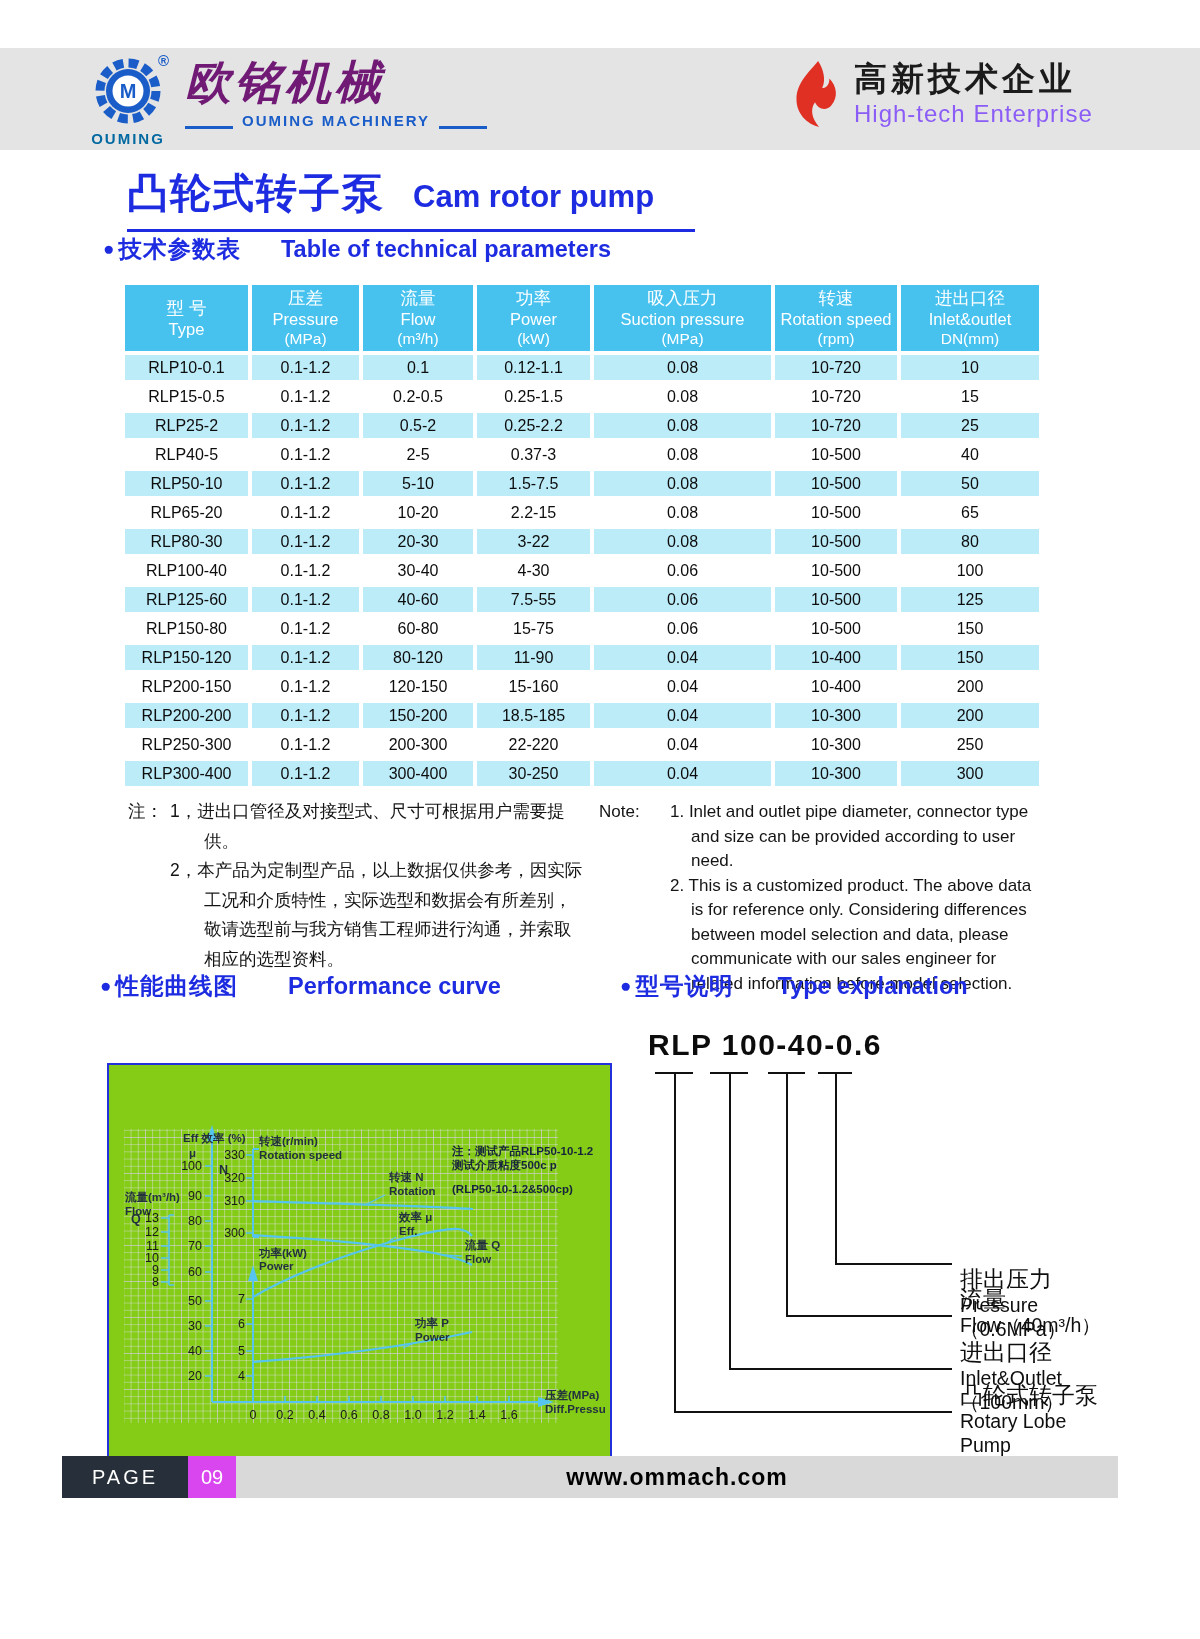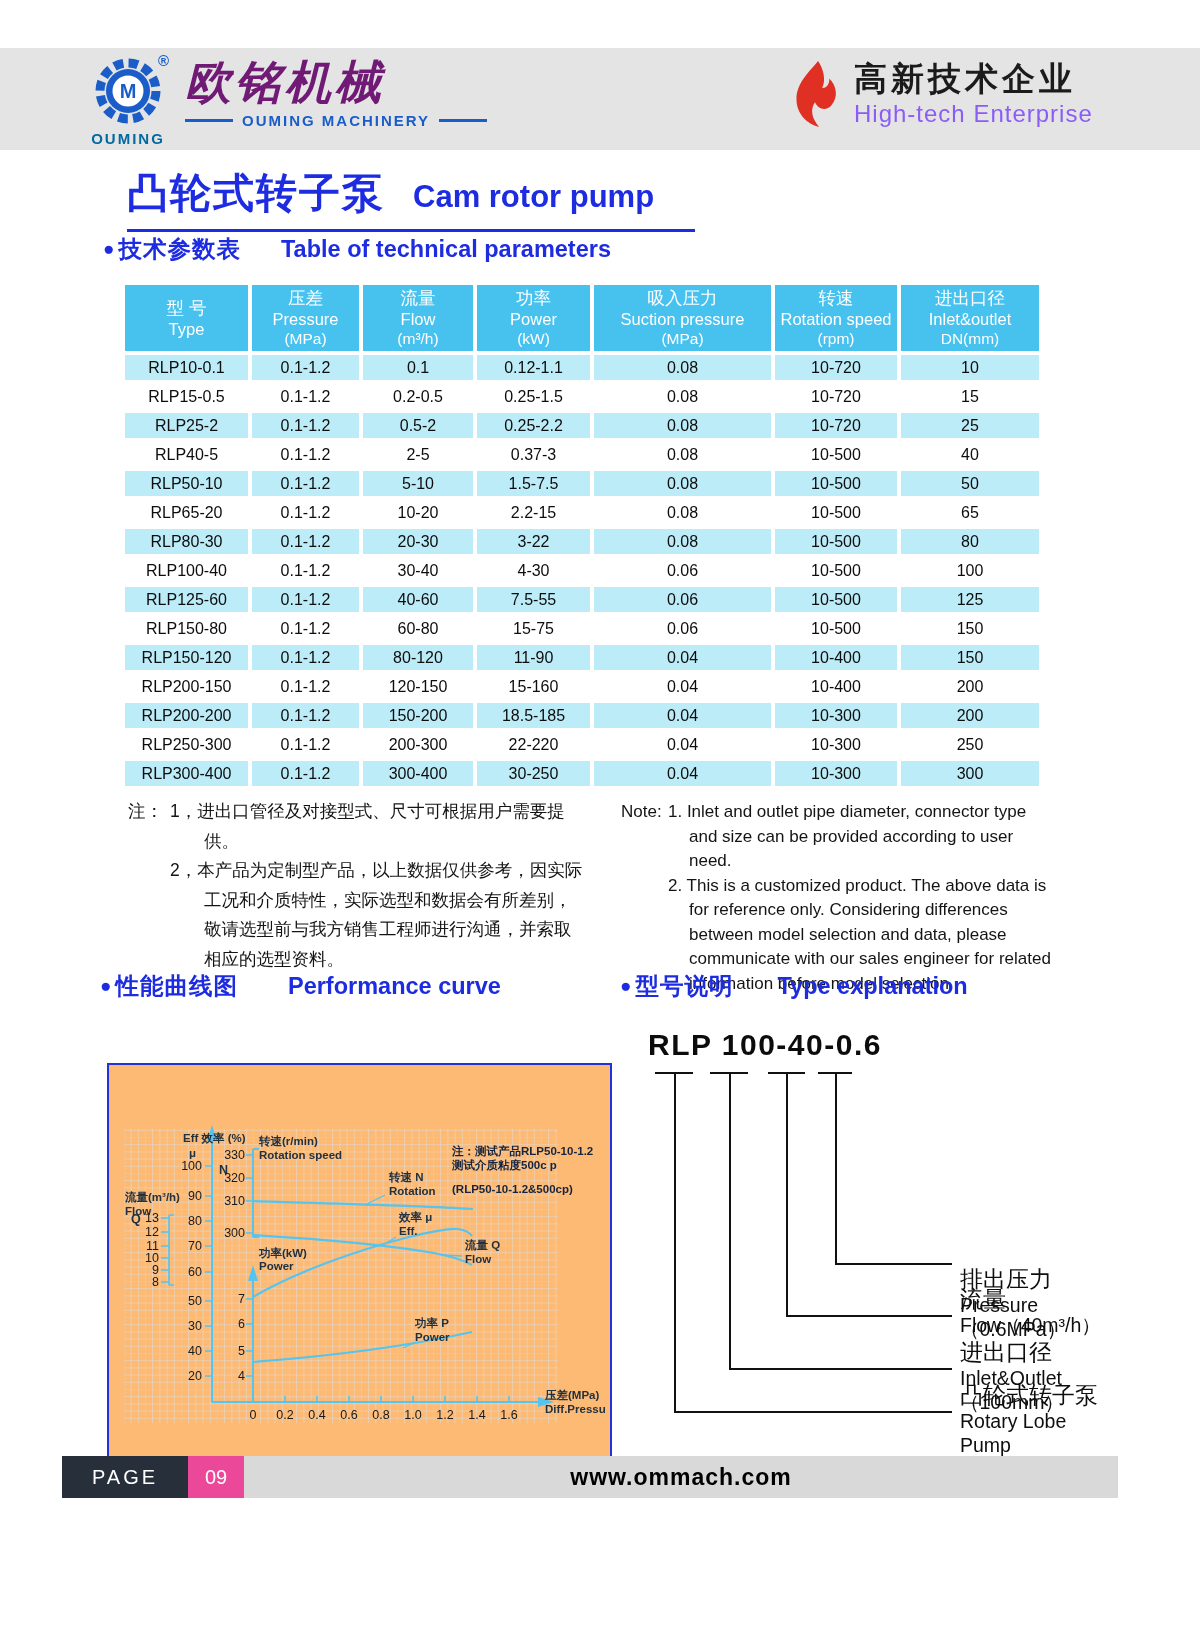--- a/index.html
+++ b/index.html
@@ -6,21 +6,21 @@
   .page{position:relative;width:1200px;height:1639px;background:#ffffff;overflow:hidden;
         font-family:"Liberation Sans","DejaVu Sans",sans-serif;color:#111;}
   
   .band{position:absolute;left:0;top:48px;width:1200px;height:102px;background:#e4e4e5;}
   .logo-left{position:absolute;left:85px;top:54px;display:flex;align-items:flex-start;}
   .gear-wrap{position:relative;width:86px;text-align:center;}
   .reg{position:absolute;right:2px;top:-2px;color:#1a5dc8;font-size:15px;font-weight:bold;}
   .ouming{color:#0369a1;font-weight:bold;font-size:15px;letter-spacing:2px;margin-top:-2px;}
   .brand{margin-left:14px;}
   .brand-cn{color:#701a75;font-size:46px;font-weight:bold;letter-spacing:4px;line-height:56px;font-style:italic;}
-  .brand-en{display:flex;align-items:center;gap:9px;color:#1a5dc8;font-weight:bold;font-size:15px;letter-spacing:2px;margin-top:2px;}
+  .brand-en{display:flex;align-items:flex-end;gap:9px;color:#1a5dc8;font-weight:bold;font-size:15px;letter-spacing:2px;margin-top:2px;}
   .bar{width:48px;height:3px;background:#1a5dc8;}
   .logo-right{position:absolute;left:788px;top:58px;display:flex;align-items:center;}
   .badge-txt{margin-left:12px;}
   .badge-cn{font-size:33px;color:#1b1b1b;font-weight:600;letter-spacing:4px;line-height:40px;}
   .badge-en{font-size:24px;color:#8b5cf6;letter-spacing:1px;line-height:30px;}
   
   .title{position:absolute;left:127px;top:166px;display:flex;align-items:baseline;
          border-bottom:3px solid #1d2ce0;padding-bottom:8px;width:568px;}
   .title-cn{color:#1d2ce0;font-size:41px;font-weight:bold;letter-spacing:2px;}
   .title-en{color:#1d2ce0;font-size:31px;font-weight:bold;margin-left:28px;}
@@ -36,37 +36,37 @@
   .params-table th .h-cn{font-size:17.5px;line-height:21px;}
   .params-table th .h-en{font-size:16.5px;line-height:20px;}
   .params-table th .h-unit{font-size:15.5px;line-height:19px;min-height:19px;}
   .params-table td{background:#fff;text-align:center;font-size:16px;height:25px;line-height:25px;color:#0d0d0d;padding:0;}
   .params-table tbody tr:nth-child(odd) td{background:#bdecf9;}
   
   .note{position:absolute;color:#141414;display:flex;}
   .note-cn{left:128px;top:797px;width:460px;font-size:17.5px;line-height:29.5px;}
   .note-cn .prefix{width:42px;flex:none;}
   .note-cn .items p{margin:0;padding-left:34px;text-indent:-34px;}
-  .note-en{left:621px;top:800px;width:436px;font-size:17px;line-height:24.5px;}
+  .note-en{left:599px;top:800px;width:436px;font-size:17px;line-height:24.5px;gap:24px;}
   .note-en .prefix{width:47px;flex:none;}
   .note-en .items p{margin:0;padding-left:21px;text-indent:-21px;}
   
-  .curve-box{position:absolute;left:107px;top:1063px;width:501px;height:410px;border:2px solid #2530dd;background:#fdba74;}
+  .curve-box{position:absolute;left:107px;top:1063px;width:501px;height:410px;border:2px solid #2530dd;background:#84cc16;}
   
   .type-diagram{position:absolute;left:640px;top:1028px;width:480px;height:440px;}
   .model{position:absolute;left:8px;top:0;font-size:30px;font-weight:bold;color:#0c0c0c;letter-spacing:1.5px;}
   .seg-bar{position:absolute;height:2px;background:#111;top:44px;}
   .conn{position:absolute;border-left:2px solid #111;border-bottom:2px solid #111;top:46px;}
   .tlabel{position:absolute;left:320px;color:#0e0e0e;}
   .tlabel .cn{font-size:23px;line-height:27px;}
   .tlabel .en{font-size:19.5px;line-height:24px;}
   
   .footer{position:absolute;left:62px;top:1456px;width:1056px;height:42px;display:flex;}
   .f-page{width:126px;background:#272f3a;color:#fff;font-size:20px;display:flex;align-items:center;justify-content:center;letter-spacing:3px;}
-  .f-num{width:56px;background:#ec4899;color:#fff;font-size:20px;display:flex;align-items:center;justify-content:center;}
+  .f-num{width:48px;background:#d946ef;color:#fff;font-size:20px;display:flex;align-items:center;justify-content:center;}
   .f-site{flex:1;background:#d9d9da;color:#000;font-weight:bold;font-size:23px;display:flex;align-items:center;justify-content:center;letter-spacing:1px;}
   
   .ctxt{font-family:"Liberation Sans","DejaVu Sans",sans-serif;}
 </style>
 </head>
 <body>
 
 <div class="page">
 
   <div class="band"></div>

